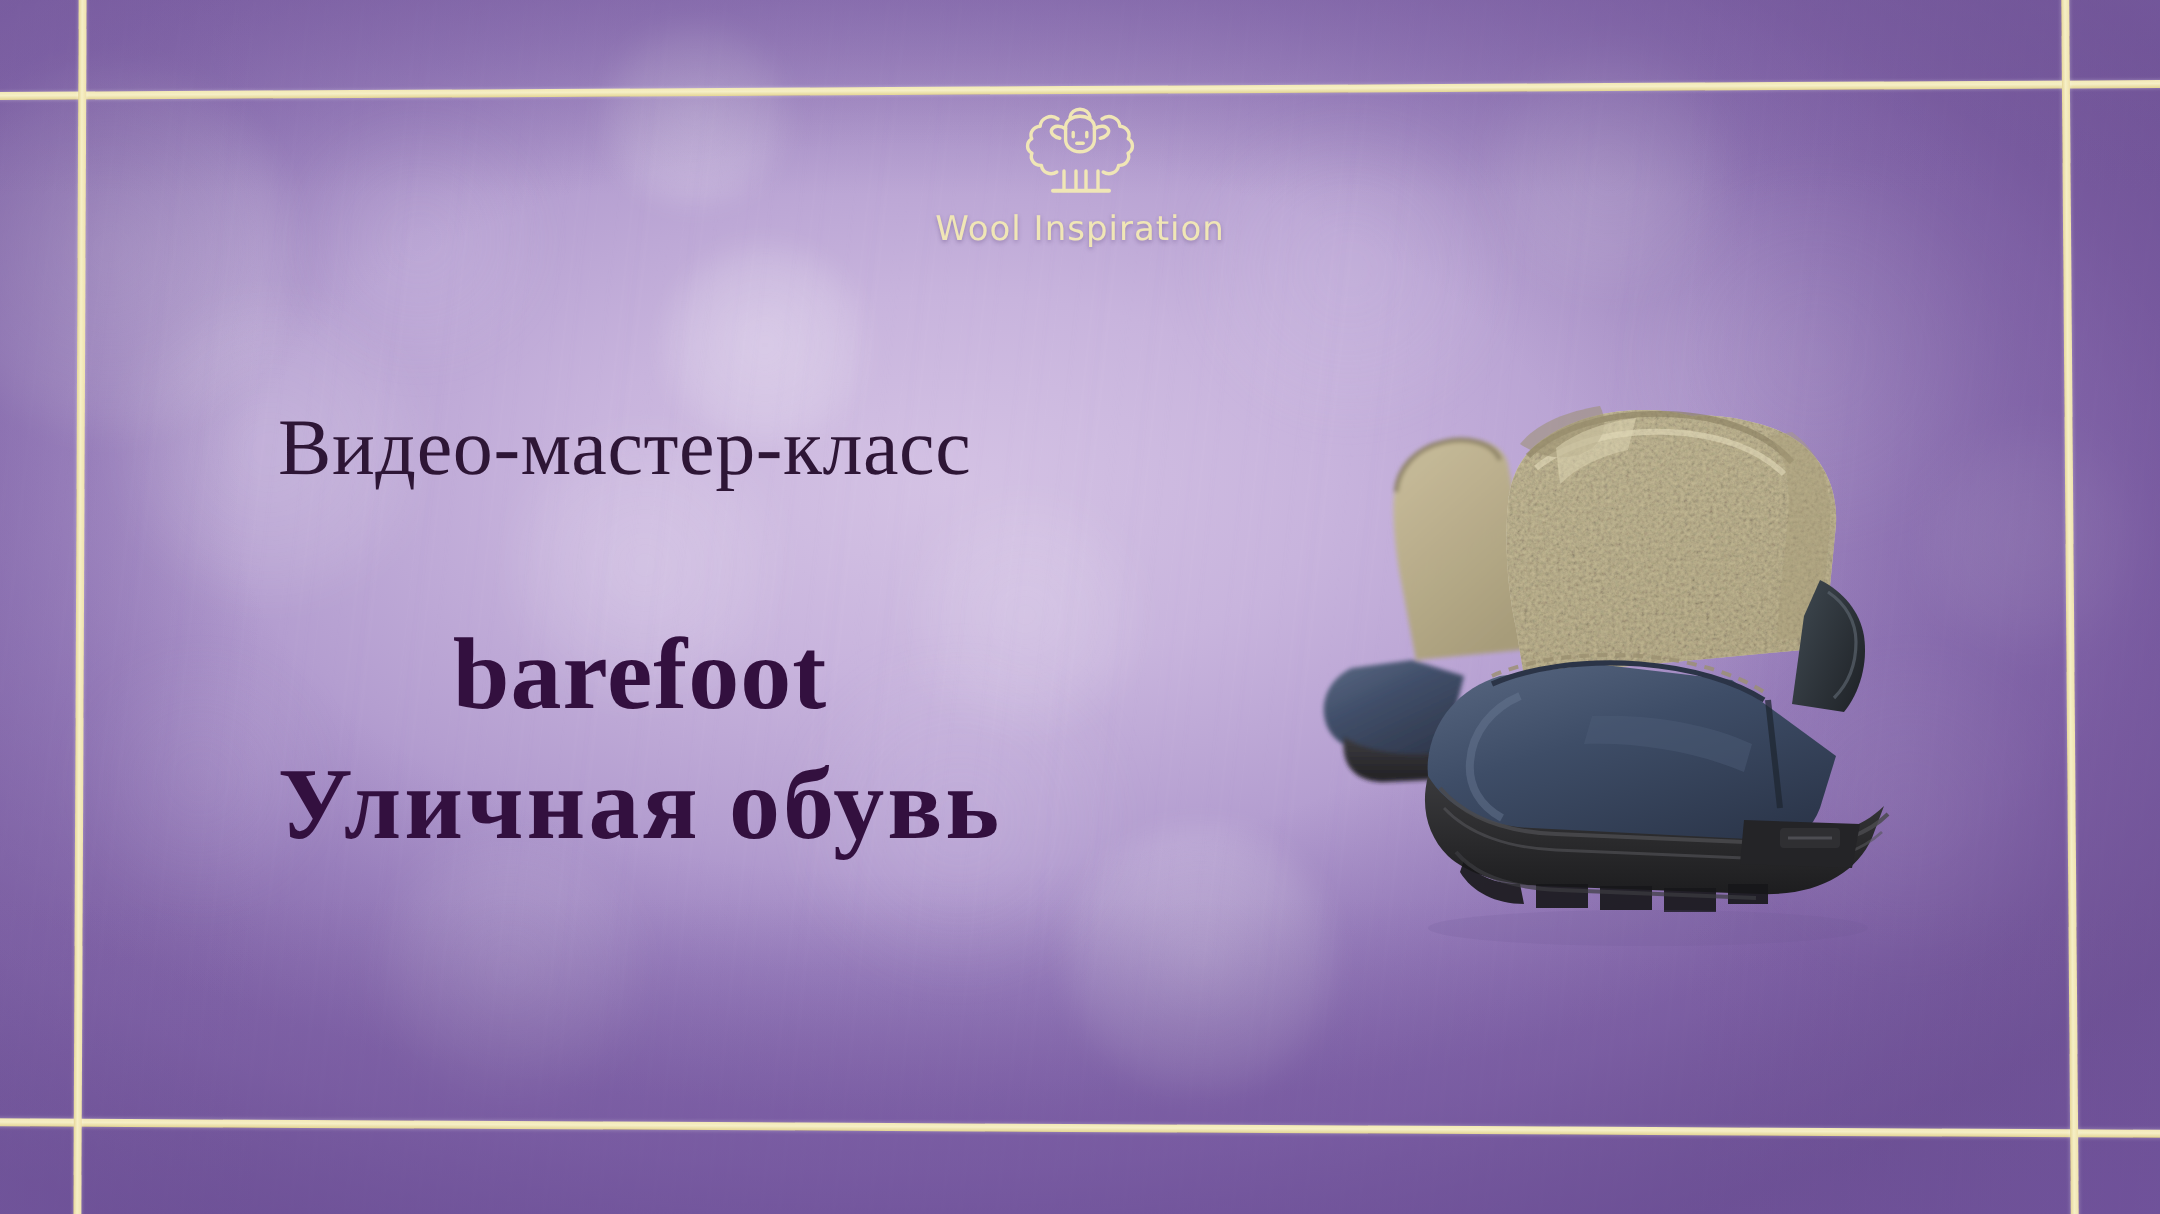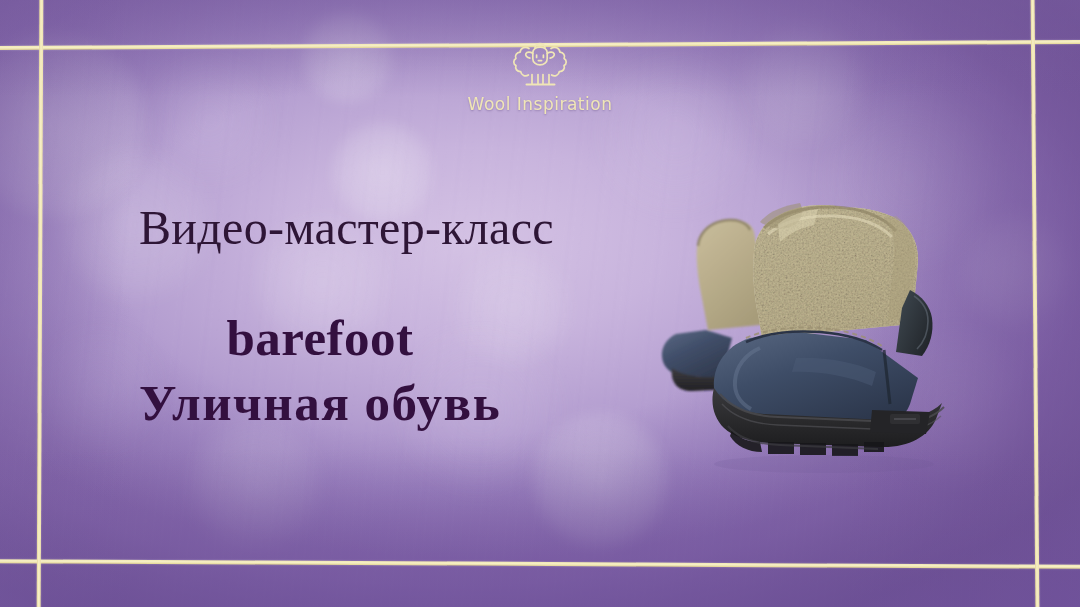--- a/index.html
+++ b/index.html
@@ -70,21 +70,21 @@
   }
   .frame-line.vert {
     background: linear-gradient(90deg, #e6d79a 0%, #f6efc6 45%, #efe2ad 100%);
   }
 
   
   .logo-wrap {
     position: absolute;
     left: 0;
     right: 0;
-    top: 36px;
+    top: 47px;
     display: flex;
     flex-direction: column;
     align-items: center;
     gap: 2px;
   }
   .logo-mark { width: 62px; height: 56px; display: block; }
   .logo-text {
     font-family: "DejaVu Sans", sans-serif;
     font-size: 17px;
     letter-spacing: 0.5px;
@@ -92,21 +92,21 @@
     text-shadow: 0 1px 2px rgba(70,45,100,0.35);
     font-weight: 400;
   }
 
   
   .subtitle {
     position: absolute;
     left: 139px;
     top: 200px;
     font-family: "Liberation Serif", "DejaVu Serif", serif;
-    font-size: 48px;
+    font-size: 40px;
     font-weight: 400;
     color: #2e1636;
     letter-spacing: 0.3px;
     white-space: nowrap;
     text-align: center;
   }
   .title-block {
     position: absolute;
     left: 0;
     top: 306px;

